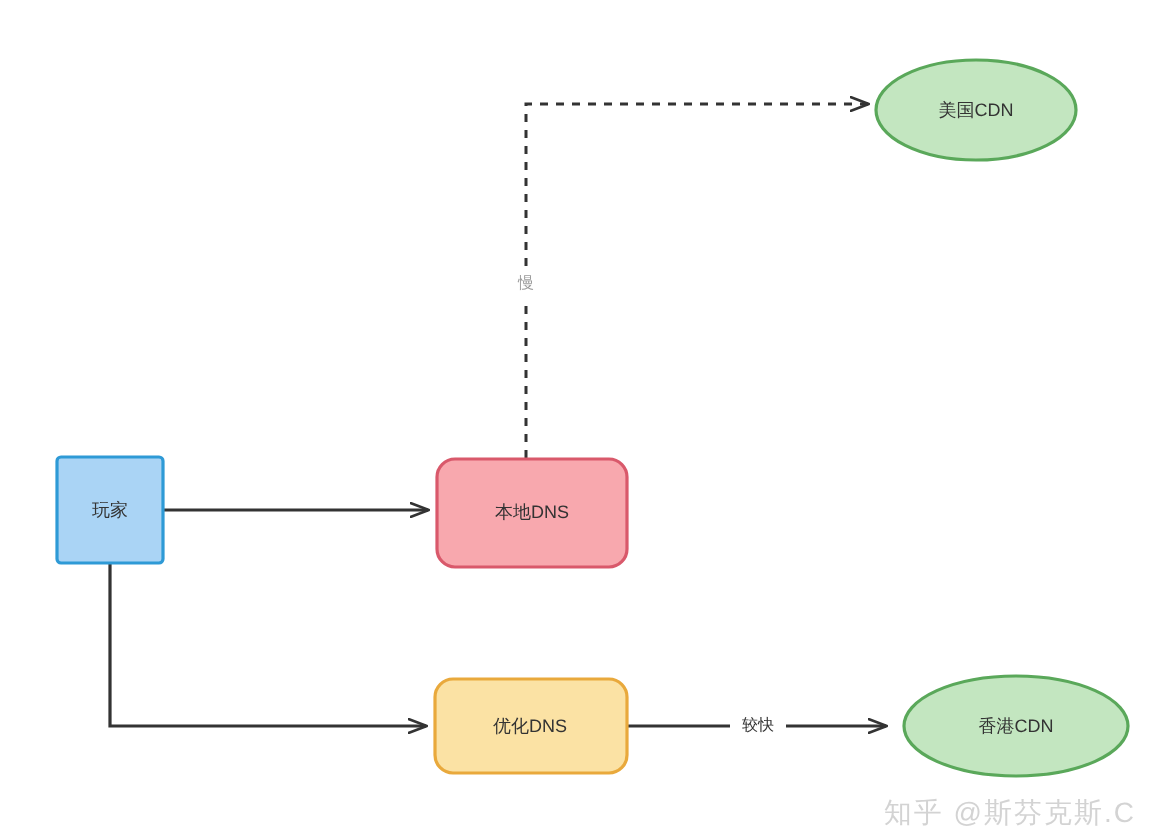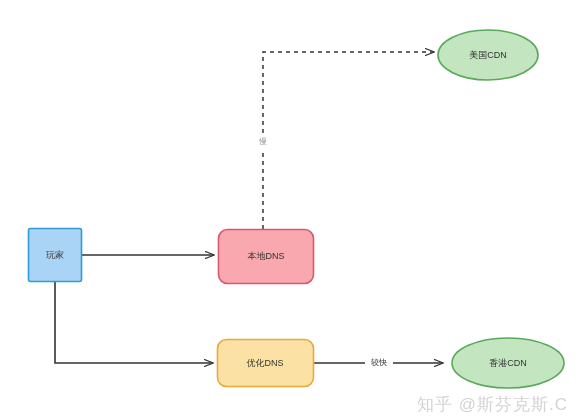--- a/index.html
+++ b/index.html
@@ -31,21 +31,21 @@
     font-size:8px;
     fill:#9a9a9a;
     text-anchor:middle;
     dominant-baseline:middle;
     font-family:"Liberation Sans","DejaVu Sans",sans-serif;
   }
   .watermark{
     position:absolute;
     right:12px;
     bottom:4px;
-    font-size:17px;
+    font-size:14px;
     letter-spacing:1px;
     color:rgba(150,150,150,0.42);
     font-family:"Liberation Sans","DejaVu Sans",sans-serif;
     white-space:nowrap;
     pointer-events:none;
     user-select:none;
   }
 </style>
 </head>
 <body>

